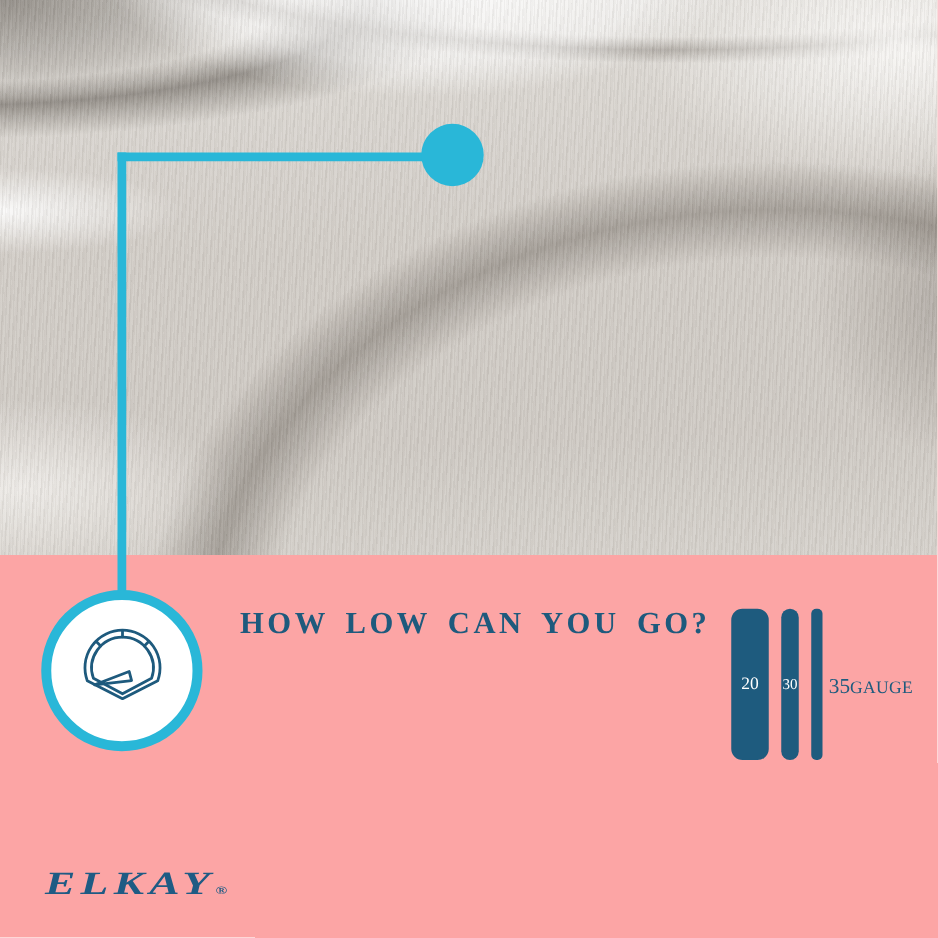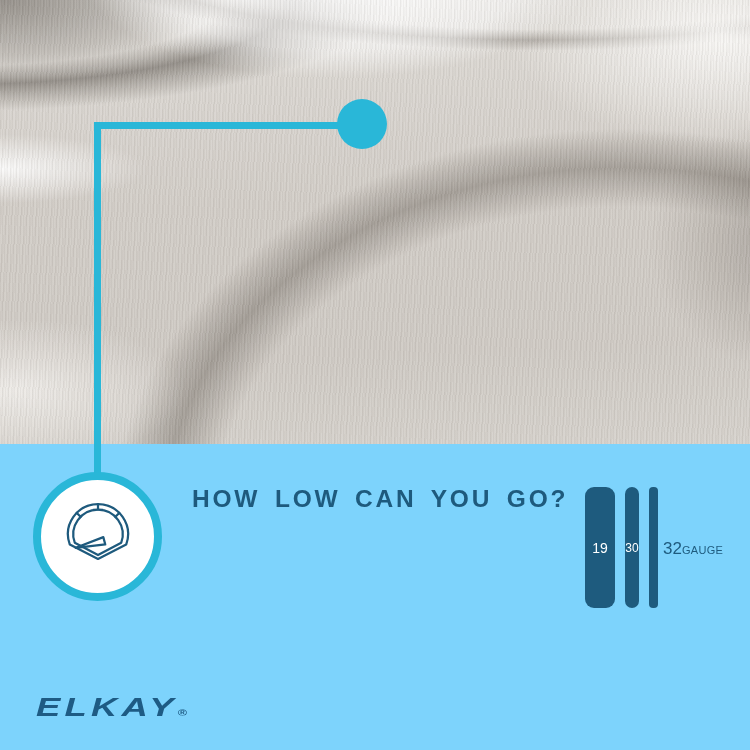--- a/index.html
+++ b/index.html
@@ -1,18 +1,18 @@
 <!DOCTYPE html>
 <html><head>
 <meta charset="utf-8">
 <style>
   html,body{margin:0;padding:0;background:#ffffff;}
   .canvas{
-    position:relative;width:750px;height:750px;overflow:hidden;background:#7dd3fc;
-    font-family:Liberation Sans, sans-serif;
+    position:relative;width:750px;height:750px;overflow:hidden;background:#fca5a5;
+    font-family:Liberation Serif, serif;
   }
   
   .photo{
     position:absolute;left:0;top:0;width:750px;height:444px;
     background:
       radial-gradient(ellipse 45% 30% at 45% -5%, rgba(255,255,255,1) 0%, rgba(255,255,255,0.55) 55%, rgba(255,255,255,0) 75%),
       radial-gradient(ellipse 40% 35% at 96% 8%, rgba(252,251,249,0.9) 0%, rgba(252,251,249,0) 70%),
       radial-gradient(ellipse 30% 12% at 0% 38%, rgba(255,255,255,0.9) 0%, rgba(255,255,255,0) 65%),
       radial-gradient(ellipse 35% 25% at 2% 88%, rgba(248,246,243,0.75) 0%, rgba(248,246,243,0) 65%),
       radial-gradient(ellipse 75% 30% at 72% -15%, rgba(0,0,0,0) 72%, rgba(110,103,95,0.45) 80%, rgba(0,0,0,0) 88%),
@@ -48,21 +48,21 @@
     font-size:16.5px;line-height:25.5px;color:#58595b;white-space:pre-line;
   }
   
   .bars{position:absolute;left:585px;top:487px;height:121px;display:flex;align-items:stretch;}
   .bar{background:#1e5b7e;display:flex;align-items:center;justify-content:center;color:#ffffff;}
   .bar-18{width:30px;border-radius:9px;margin-right:10px;font-size:14px;}
   .bar-20{width:14px;border-radius:7px;margin-right:10px;font-size:12px;}
   .bar-22{width:9px;border-radius:4px;margin-right:5px;}
   .bars-caption{position:absolute;left:663px;top:539px;color:#1e5b7e;white-space:nowrap;}
   .cap-num{font-size:17px;}
-  .cap-unit{font-size:11px;letter-spacing:0.3px;}
+  .cap-unit{font-size:14px;letter-spacing:0.3px;}
   
   .logo{
     position:absolute;left:36px;top:692px;
     transform:scaleX(1.4);transform-origin:left top;
     color:#1e5b84;white-space:nowrap;
   }
   .logo-text{font-size:26px;font-weight:700;font-style:italic;letter-spacing:3px;}
   .logo-reg{font-size:9px;font-weight:700;vertical-align:baseline;}
 </style>
 </head>
@@ -89,28 +89,28 @@
         <path d="M17 44 L45.5 33 L47.5 40.5 Z"></path>
       </g>
     </svg>
   </div>
 
   <h1 class="heading">HOW LOW CAN YOU GO?</h1>
 
 
   <div class="bars">
     <div class="bar bar-18">
-      <span>19</span>
+      <span>20</span>
     </div>
     <div class="bar bar-20">
       <span>30</span>
     </div>
     <div class="bar bar-22"></div>
   </div>
   <div class="bars-caption">
-    <span class="cap-num">32</span><span class="cap-unit">GAUGE</span>
+    <span class="cap-num">35</span><span class="cap-unit">GAUGE</span>
   </div>
 
   <div class="logo">
     <span class="logo-text">ELKAY</span><span class="logo-reg">®</span>
   </div>
 
 </div>
 
 </body></html>

